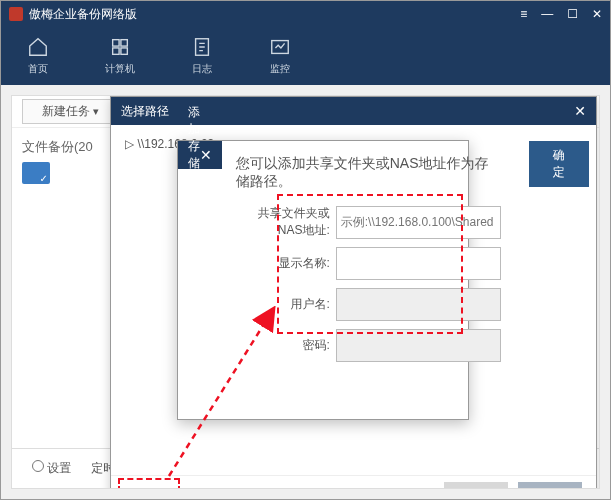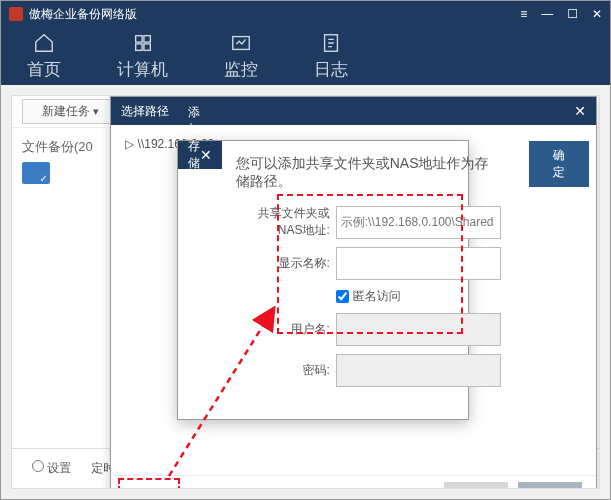--- a/index.html
+++ b/index.html
@@ -10,21 +10,21 @@
 .tb-logo{width:14px;height:14px;background:#c0392b;border-radius:2px}
 .tb-title{font-size:12px}
 .tb-ctrl{display:flex;gap:14px;font-size:14px}
 .tb-ctrl span{cursor:pointer}
 .navbar{height:58px;background:#1e3a5f;display:flex;align-items:center;padding:0 18px;gap:40px}
 .nav-item{display:flex;flex-direction:column;align-items:center;gap:4px;color:#cfd8e2;cursor:pointer;padding:4px 8px}
 .nav-item.active{background:#2c4a70;color:#fff}
 .nav-icon{width:22px;height:22px;display:flex;align-items:center;justify-content:center}
 .nav-icon svg{stroke:#cfd8e2;fill:none;stroke-width:1.5}
 .nav-item.active .nav-icon svg{stroke:#fff}
-.nav-label{font-size:17px}
+.nav-label{font-size:10px}
 .body-area{flex:1;position:relative;background:#fff;margin:10px;border:1px solid #ddd;overflow:hidden}
 .toolbar{height:32px;display:flex;align-items:center;padding:0 10px;gap:10px;border-bottom:1px solid #eee}
 .btn-new{background:#fafafa;border:1px solid #ccc;padding:3px 19px;font-size:11px;color:#555}
 .content-area{padding:10px;display:flex;gap:10px}
 .left-box{width:80px;font-size:11px;color:#666}
 .folder-item{display:flex;align-items:center;gap:6px;margin-top:6px}
 .folder-icon{width:28px;height:22px;background:#3b7dc4;border-radius:2px;position:relative}
 .folder-icon::before{content:"✓";color:#fff;position:absolute;right:2px;bottom:0;font-size:10px}
 .footer{position:absolute;bottom:0;left:0;right:0;height:40px;border-top:1px solid #ddd;display:flex;align-items:center;justify-content:flex-end;padding:0 20px;gap:16px;font-size:12px;color:#555}
 .footer-left{position:absolute;left:20px;display:flex;align-items:center;gap:20px}
@@ -112,34 +112,34 @@
             <rect x="13" y="4" width="7" height="7"></rect>
             <rect x="4" y="13" width="7" height="7"></rect>
             <rect x="13" y="13" width="7" height="7"></rect>
           </svg>
         </div>
       <span class="nav-label">计算机</span>
     </div>
     <div class="nav-item">
       <div class="nav-icon">
           <svg viewBox="0 0 24 24" width="22" height="22">
+            <rect x="5" y="3" width="14" height="18"></rect>
+            <path d="M9 8h6M9 12h6M9 16h4"></path>
+          </svg>
+        </div>
+      <span class="nav-label">日志</span>
+    </div>
+    <div class="nav-item">
+      <div class="nav-icon">
+          <svg viewBox="0 0 24 24" width="22" height="22">
             <rect x="3" y="5" width="18" height="14"></rect>
             <path d="M7 13l3-3 3 3 4-5"></path>
           </svg>
         </div>
       <span class="nav-label">监控</span>
-    </div>
-    <div class="nav-item">
-      <div class="nav-icon">
-          <svg viewBox="0 0 24 24" width="22" height="22">
-            <rect x="5" y="3" width="14" height="18"></rect>
-            <path d="M9 8h6M9 12h6M9 16h4"></path>
-          </svg>
-        </div>
-      <span class="nav-label">日志</span>
     </div>
   </div>
 
   <div class="body-area">
     <div class="toolbar">
       <button class="btn-new"><span>新建任务</span> ▾</button>
       <div class="tool-right">
         <svg class="small-icon" viewBox="0 0 24 24">
             <path stroke="#999" stroke-width="2" d="M4 6h16M4 12h16M4 18h16"></path>
           </svg>
@@ -196,24 +196,20 @@
       </div>
       <div class="m2-body">
         <div class="m2-desc">您可以添加共享文件夹或NAS地址作为存储路径。</div>
         <div class="form-row">
           <label>共享文件夹或NAS地址:</label>
           <input type="text" placeholder="示例:\\192.168.0.100\Shared" style="">
         </div>
         <div class="form-row">
           <label>显示名称:</label>
           <input type="text" style="">
-        </div>
-        <div class="form-row chk">
-          <input type="checkbox" checked="" style="">
-          <span>匿名访问</span>
         </div>
         <div class="form-row">
           <label>用户名:</label>
           <input type="text" disabled="" style="">
         </div>
         <div class="form-row">
           <label>密码:</label>
           <input type="password" disabled="" style="">
         </div>
       </div>

